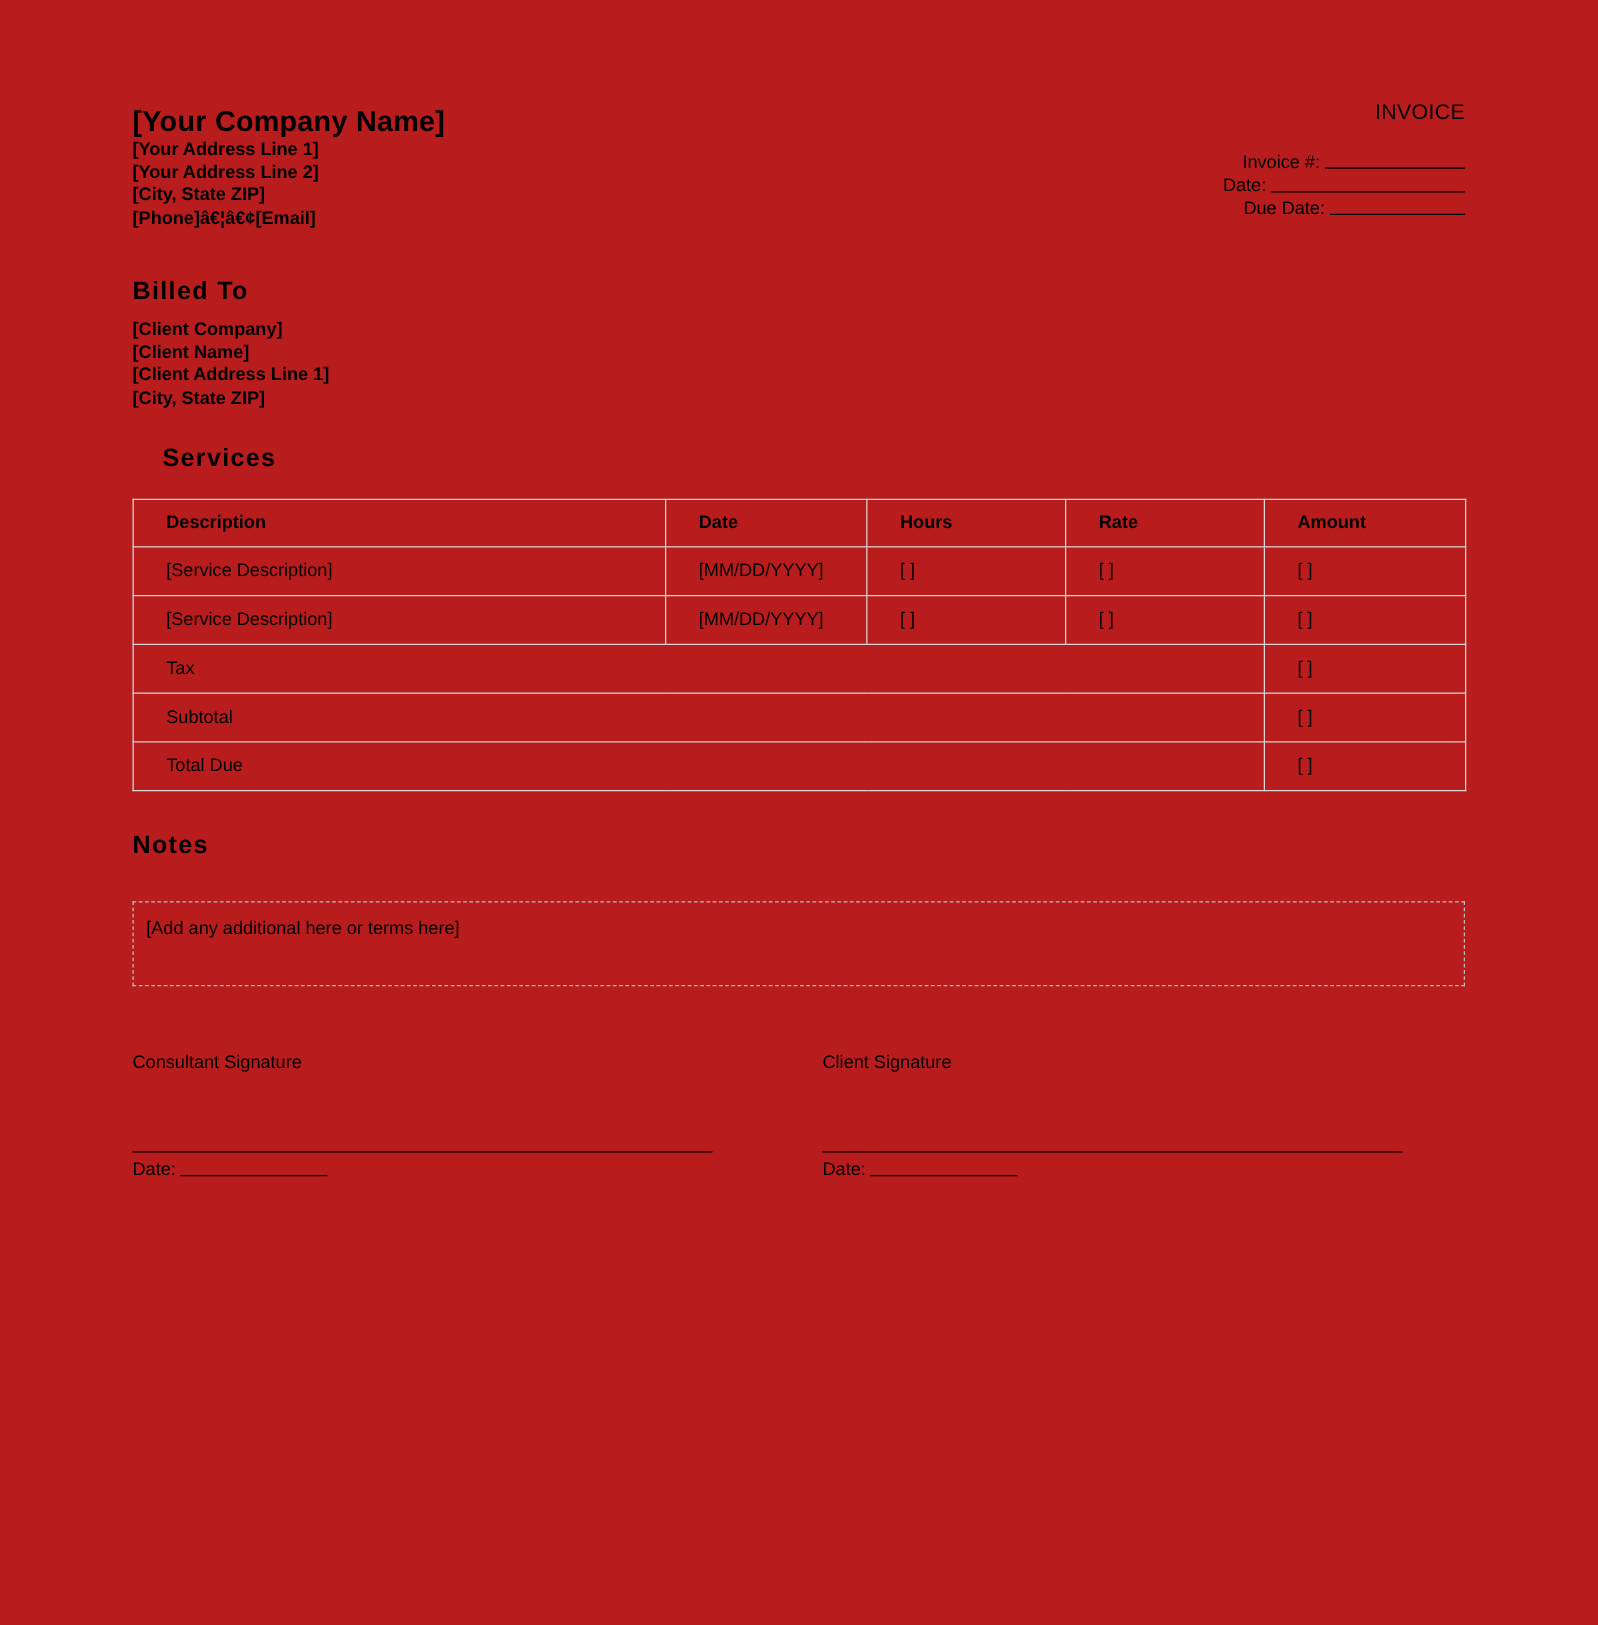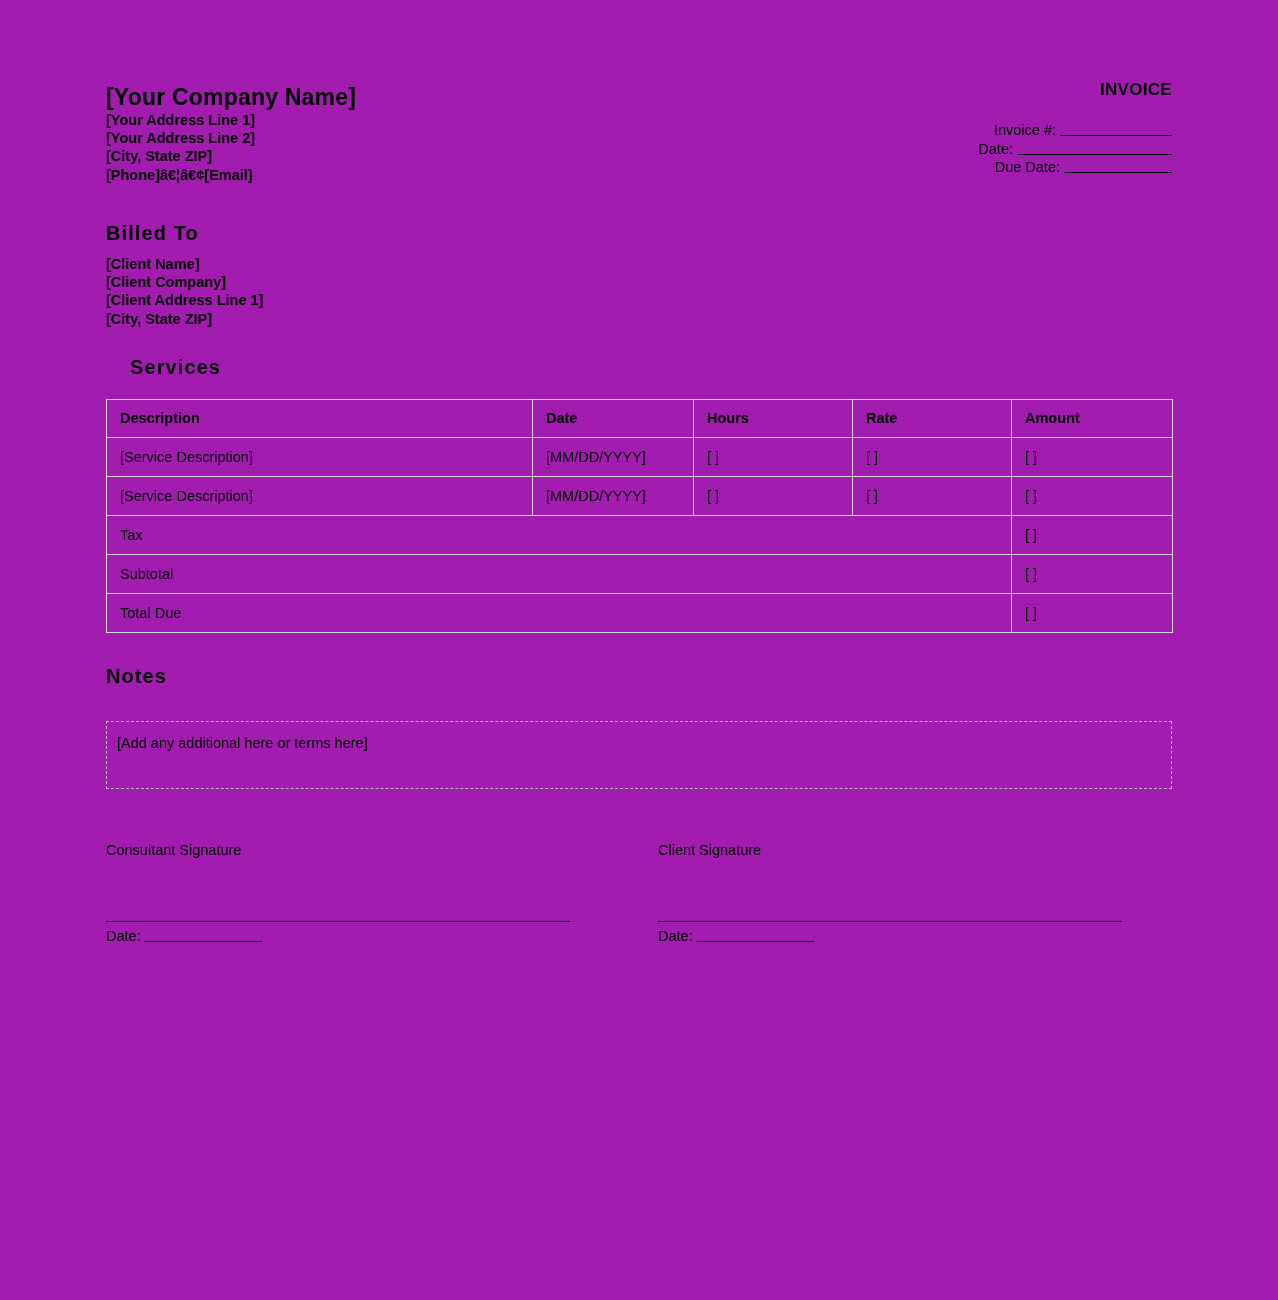--- a/index.html
+++ b/index.html
@@ -11,21 +11,21 @@
     width: 1278px;
     height: 1300px;
     font-family: "Liberation Sans", sans-serif;
     color: #000000;
     -webkit-font-smoothing: none;
   }
   .page {
     position: relative;
     width: 1278px;
     height: 1300px;
-    background: #a21caf;
+    background: #b91c1c;
   }
   .content {
     position: absolute;
     left: 106px;
     top: 0;
     width: 1066px;
   }
 
   
   .header-block {
@@ -48,21 +48,21 @@
   }
   .invoice-meta {
     position: absolute;
     right: 0;
     top: 80px;
     text-align: right;
     width: 420px;
   }
   .invoice-word {
     font-size: 17px;
-    font-weight: bold;
+    font-weight: normal;
     letter-spacing: 0.3px;
     line-height: 20px;
     margin-bottom: 21px;
   }
   .meta-row {
     font-size: 14.5px;
     line-height: 18.5px;
     white-space: pre;
   }
   .meta-rule {
@@ -94,21 +94,21 @@
   table.services {
     margin-top: 22px;
     width: 1066px;
     border-collapse: collapse;
     table-layout: fixed;
     font-size: 14.5px;
   }
   table.services th,
   table.services td {
     border: 1px solid #d6d6d6;
-    padding: 0 13px;
+    padding: 0 26px;
     height: 38px;
     vertical-align: middle;
     font-weight: normal;
     text-align: left;
     overflow: hidden;
     white-space: nowrap;
   }
   table.services th {
     font-weight: bold;
     font-size: 14.5px;
@@ -187,22 +187,22 @@
       <div class="invoice-meta">
         <div class="invoice-word">INVOICE</div>
         <div class="meta-row"><span>Invoice #:</span><span class="meta-rule rule-a"></span></div>
         <div class="meta-row"><span>Date:</span><span class="meta-rule rule-b"></span></div>
         <div class="meta-row"><span>Due Date:</span><span class="meta-rule rule-c"></span></div>
       </div>
     </div>
 
     <div class="sec-head billed-to-head">Billed To</div>
     <div class="billed-list">
+      <div class="addr-line">[Client Company]</div>
       <div class="addr-line">[Client Name]</div>
-      <div class="addr-line">[Client Company]</div>
       <div class="addr-line">[Client Address Line 1]</div>
       <div class="addr-line">[City, State ZIP]</div>
     </div>
 
     <div class="sec-head services-head">Services</div>
 
     <table class="services">
       <colgroup>
         <col class="col-desc">
           <col class="col-date">

